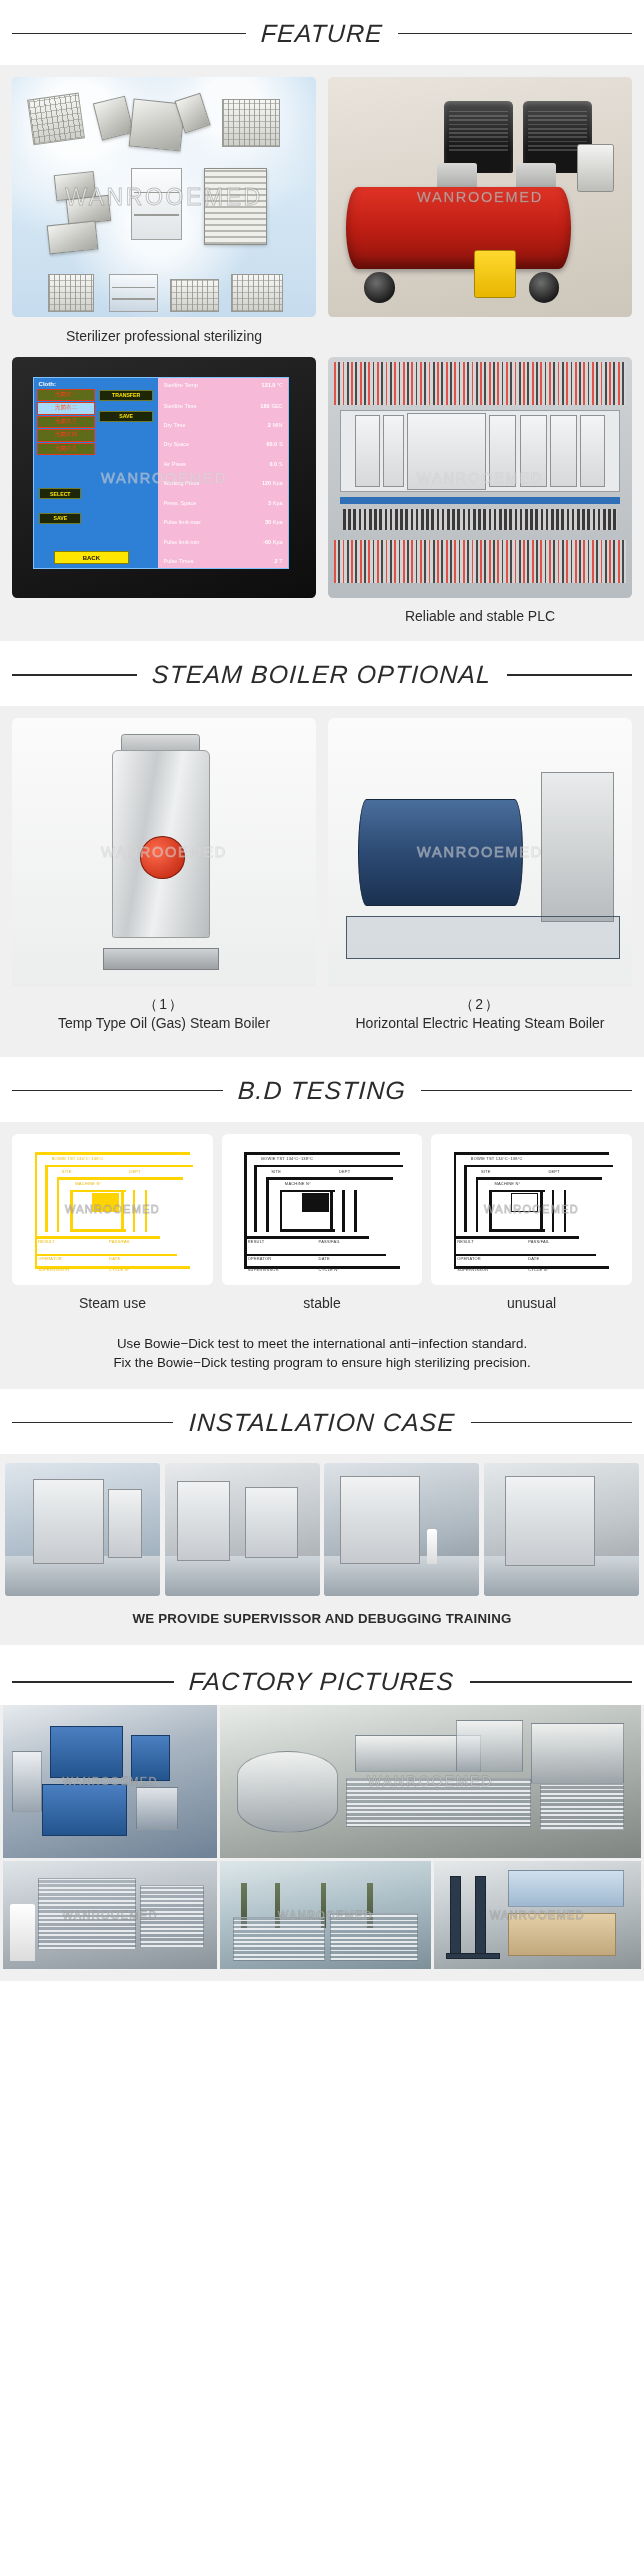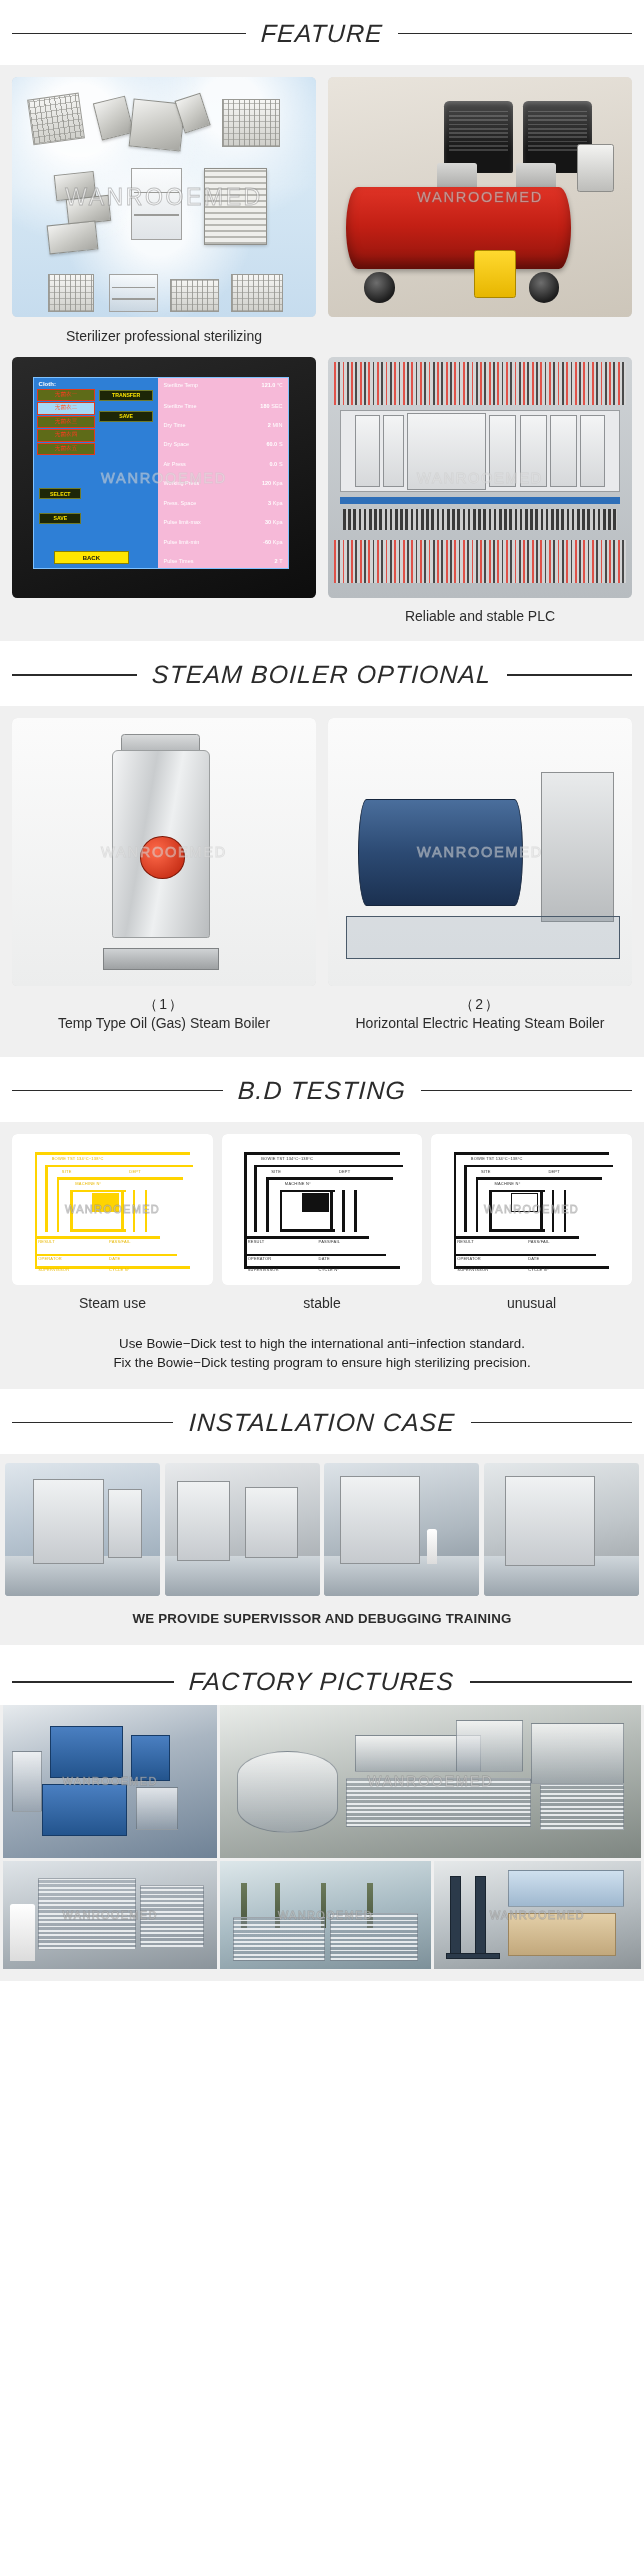--- a/index.html
+++ b/index.html
@@ -661,21 +661,21 @@
               </div>
             </div>
           </div>
         </div>
         <div class="caption">unusual</div>
       </div>
     </div>
   </div>
 
   <div class="bd-desc">
-    <div class="l2">Use Bowie−Dick test to high the international  anti−infection standard.</div>
+    <div class="l2">Use Bowie−Dick test to meet the international  anti−infection standard.</div>
     <div class="l2">Fix the Bowie−Dick testing program to ensure high  sterilizing precision.</div>
   </div>
 </div>
 
 <div>
   <div class="sec-head">
     <span class="rule"></span>
     <span class="title">INSTALLATION CASE</span>
     <span class="rule"></span>
   </div>

